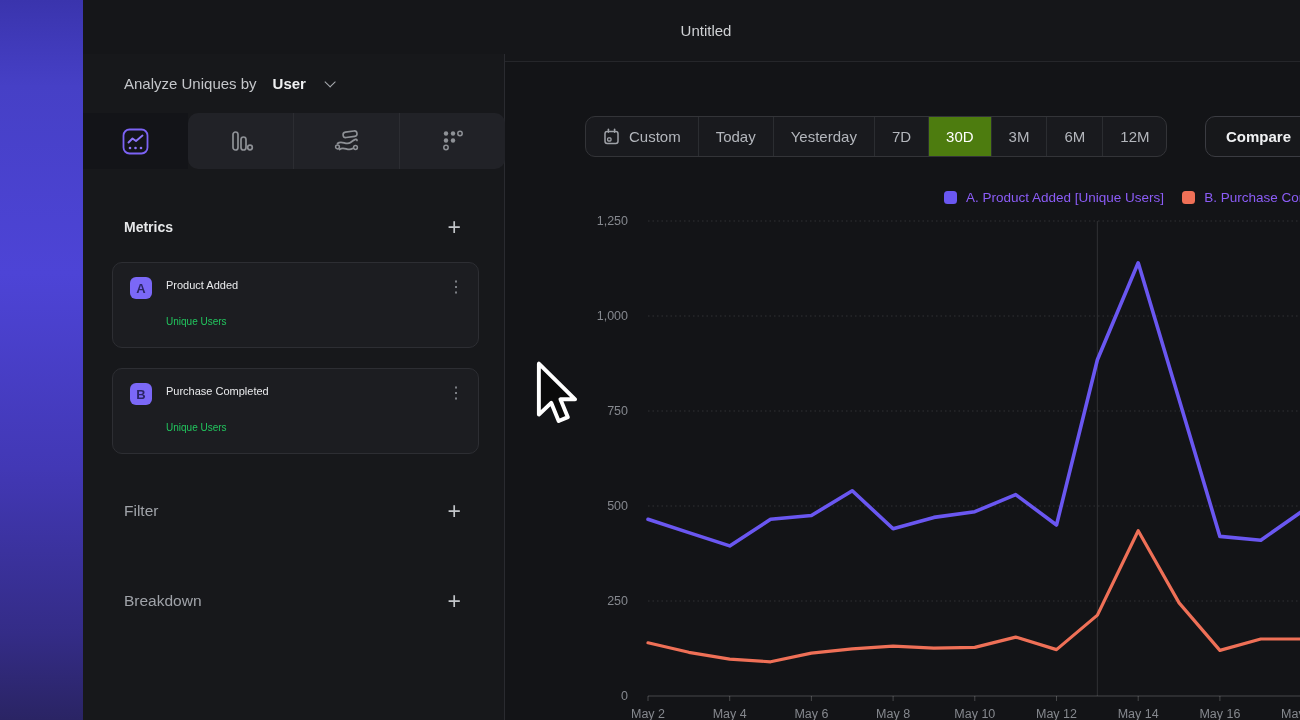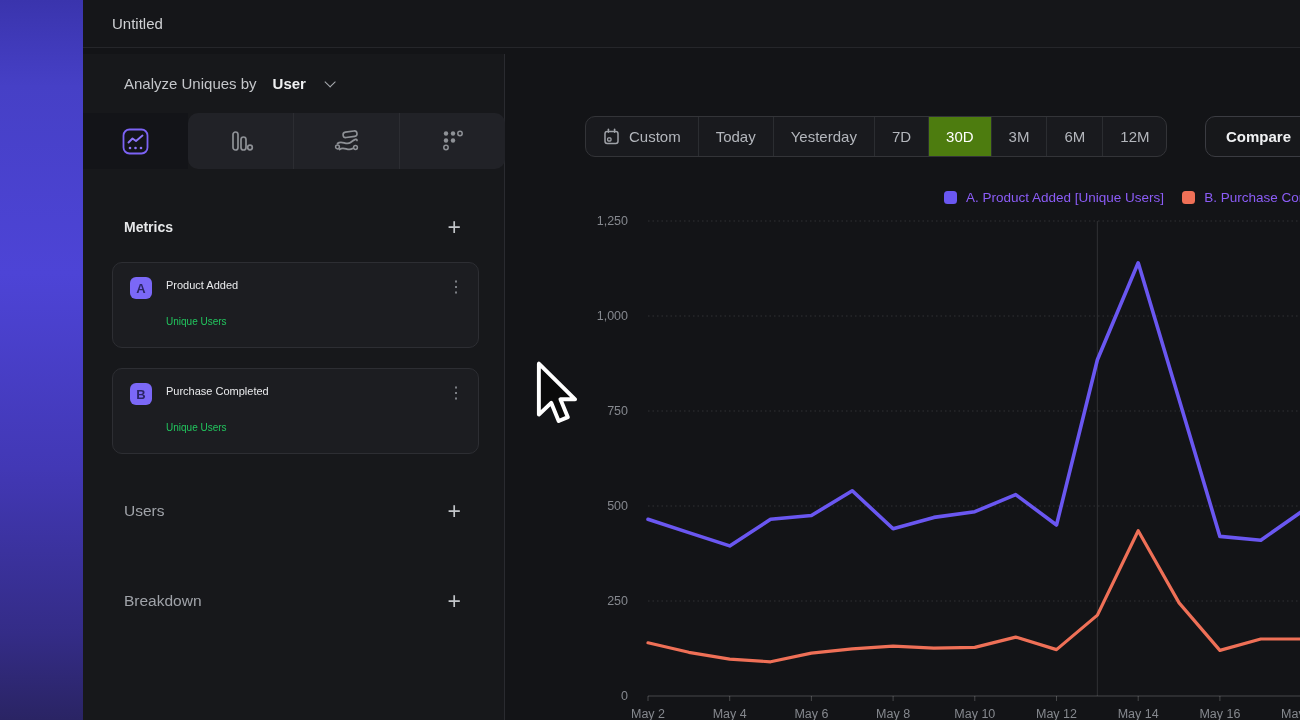--- a/index.html
+++ b/index.html
@@ -11,23 +11,23 @@
   }
 
   
   #gradient-strip {
     position: absolute; left: 0; top: 0; width: 83px; height: 720px;
     background: linear-gradient(180deg, #3a34ad 0%, #4640c6 12%, #4d44d6 38%, #4238b5 65%, #342c87 88%, #2a2464 100%);
   }
 
   
   #topbar {
-    position: absolute; left: 83px; right: 0; top: 0; height: 48px;
+    position: absolute; left: 83px; right: 0; top: 0; height: 62px;
     background: #151619; border-bottom: 1px solid #25262a;
-    display: flex; align-items: center; padding-left: 29px;
+    display: flex; align-items: center; padding-left: 29px; justify-content: center;
   }
   .doc-title { font-size: 15px; font-weight: 500; color: #cfd1d4; }
 
   
   #sidebar {
     position: absolute; left: 83px; top: 54px; width: 422px; bottom: 0;
     background: #17181b; border-right: 1px solid #2a2b30;
   }
   .analyze-row {
     height: 59px; display: flex; align-items: center; padding-left: 41px; gap: 10px;
@@ -181,21 +181,21 @@
     </div>
 
     <div class="metric-card" style="top:314px;">
       <div class="metric-badge">B</div>
       <div class="metric-title">Purchase Completed</div>
       <div class="metric-subtitle">Unique Users</div>
       <div class="kebab-icon">⋮</div>
     </div>
 
     <div class="section-row" style="top:441px;">
-      <span class="section-title-dim">Users</span>
+      <span class="section-title-dim">Filter</span>
       <span class="plus-icon">+</span>
     </div>
 
     <div class="section-row" style="top:531px;">
       <span class="section-title-dim">Breakdown</span>
       <span class="plus-icon">+</span>
     </div>
 
   </div>
 

